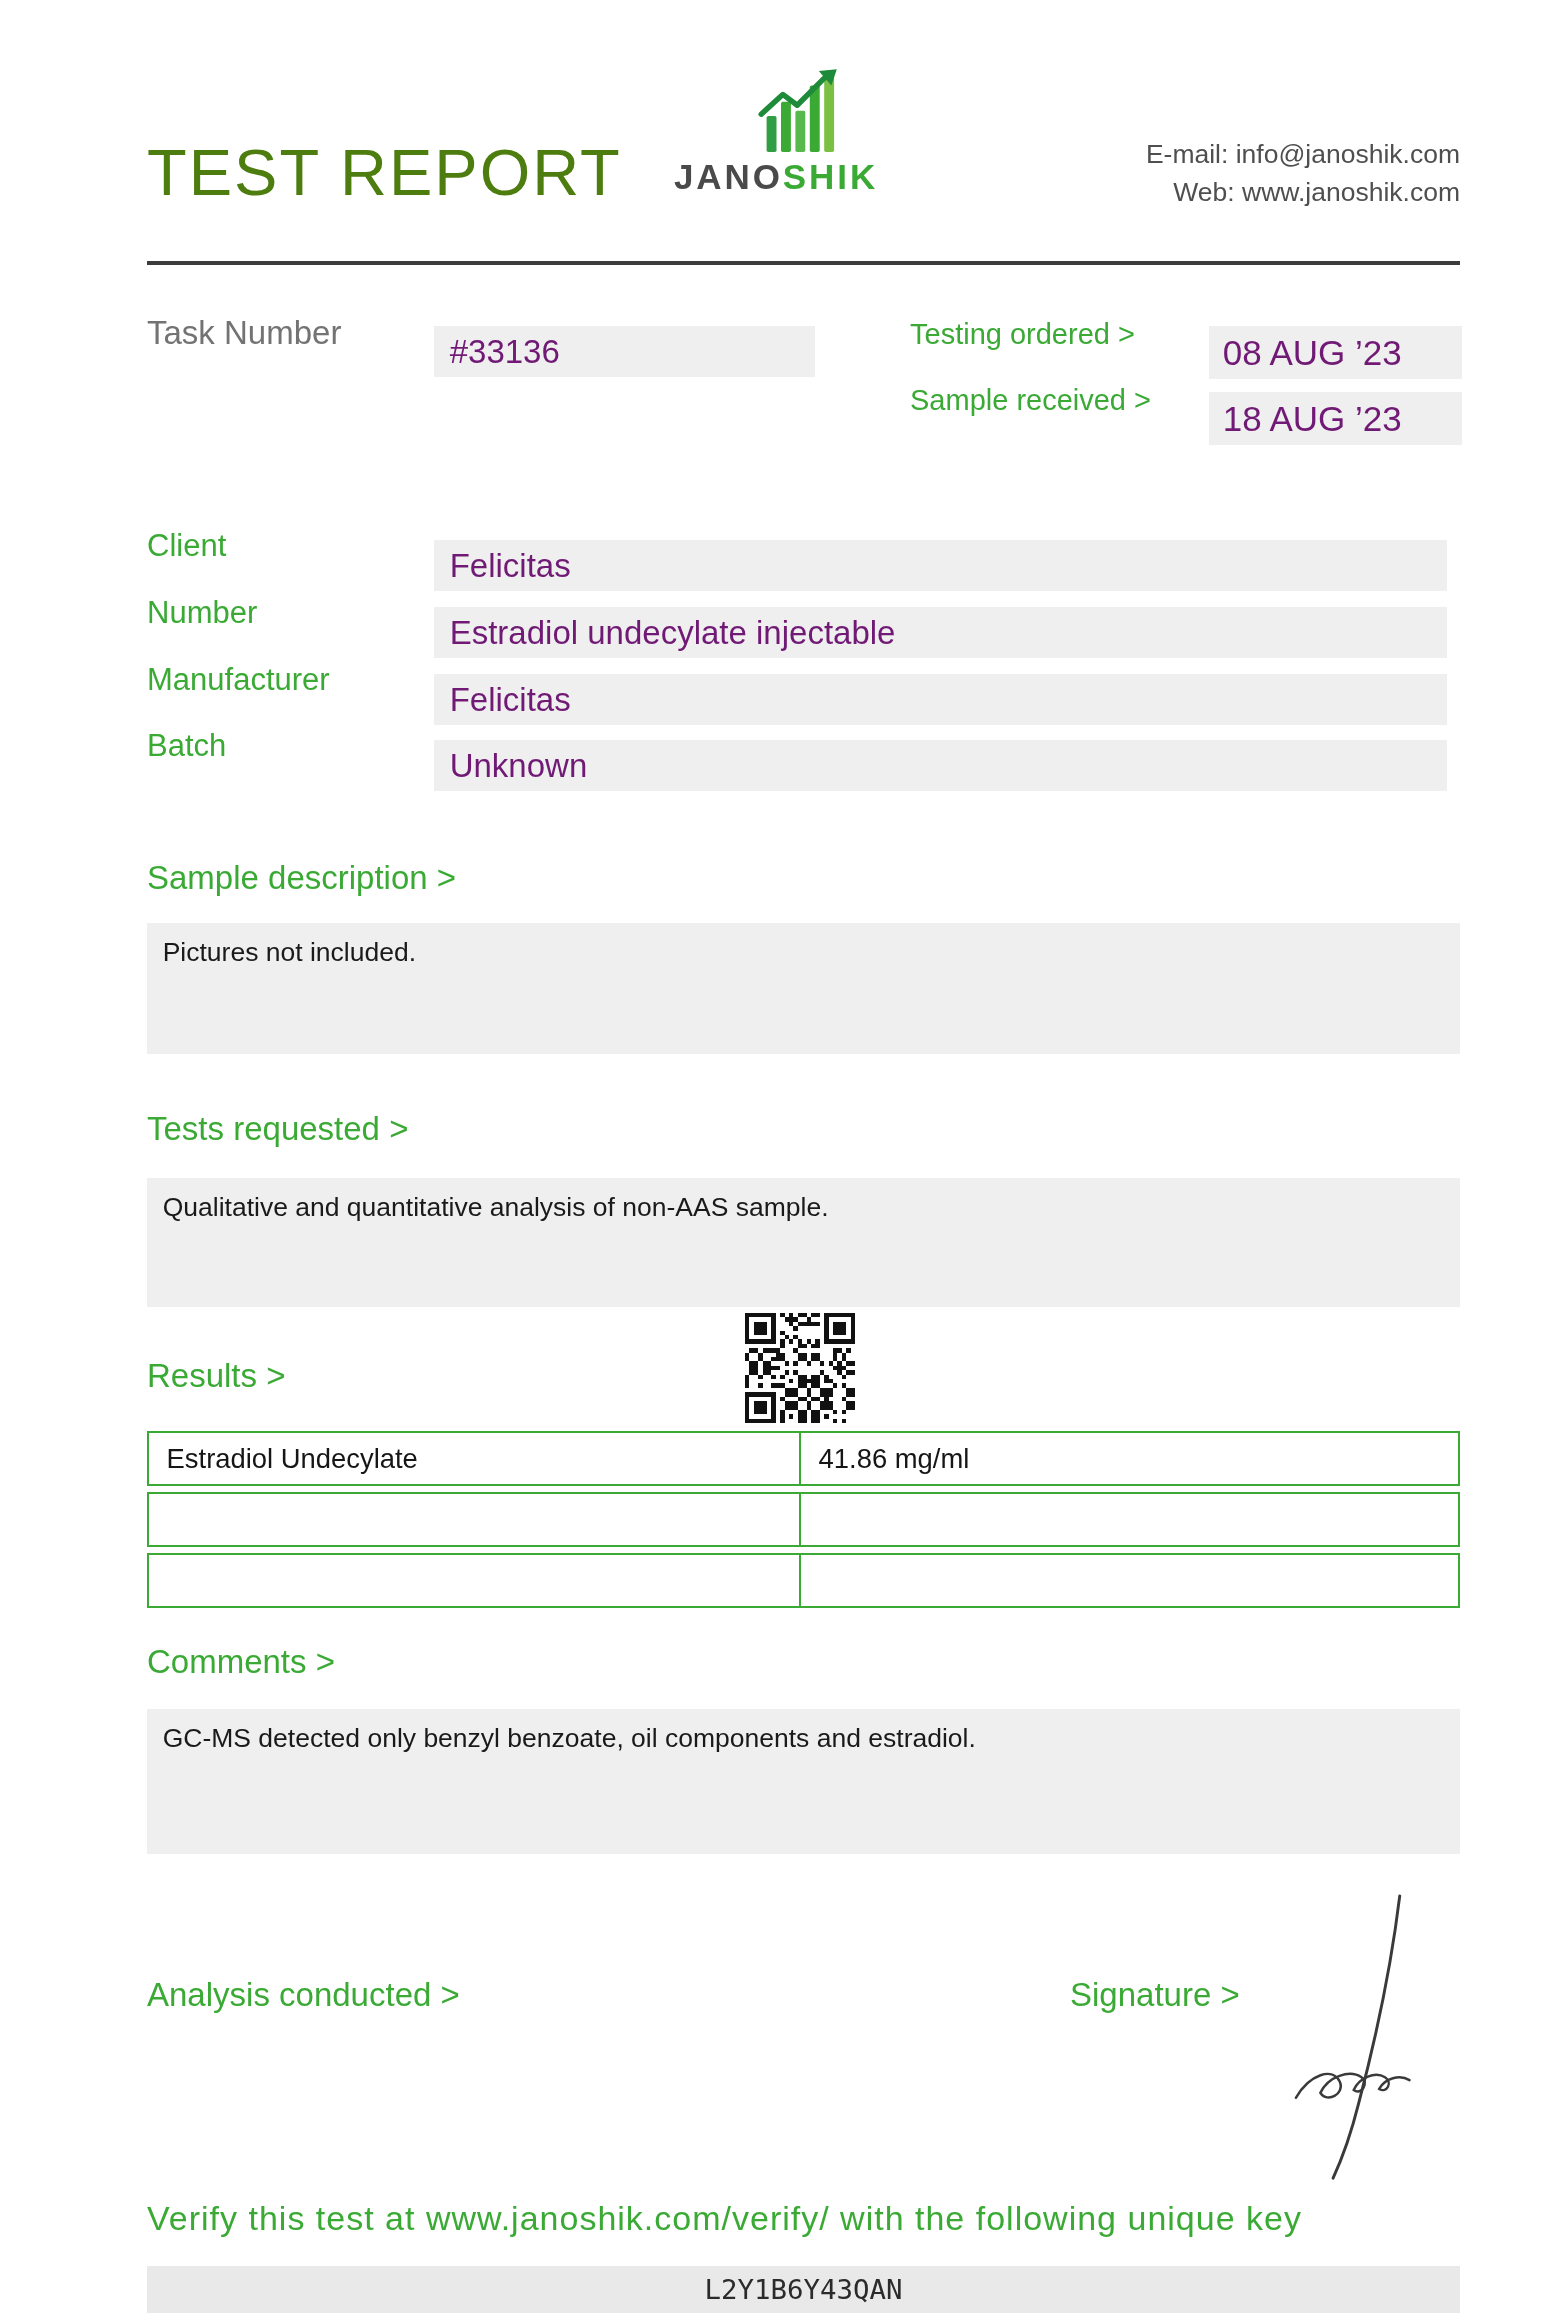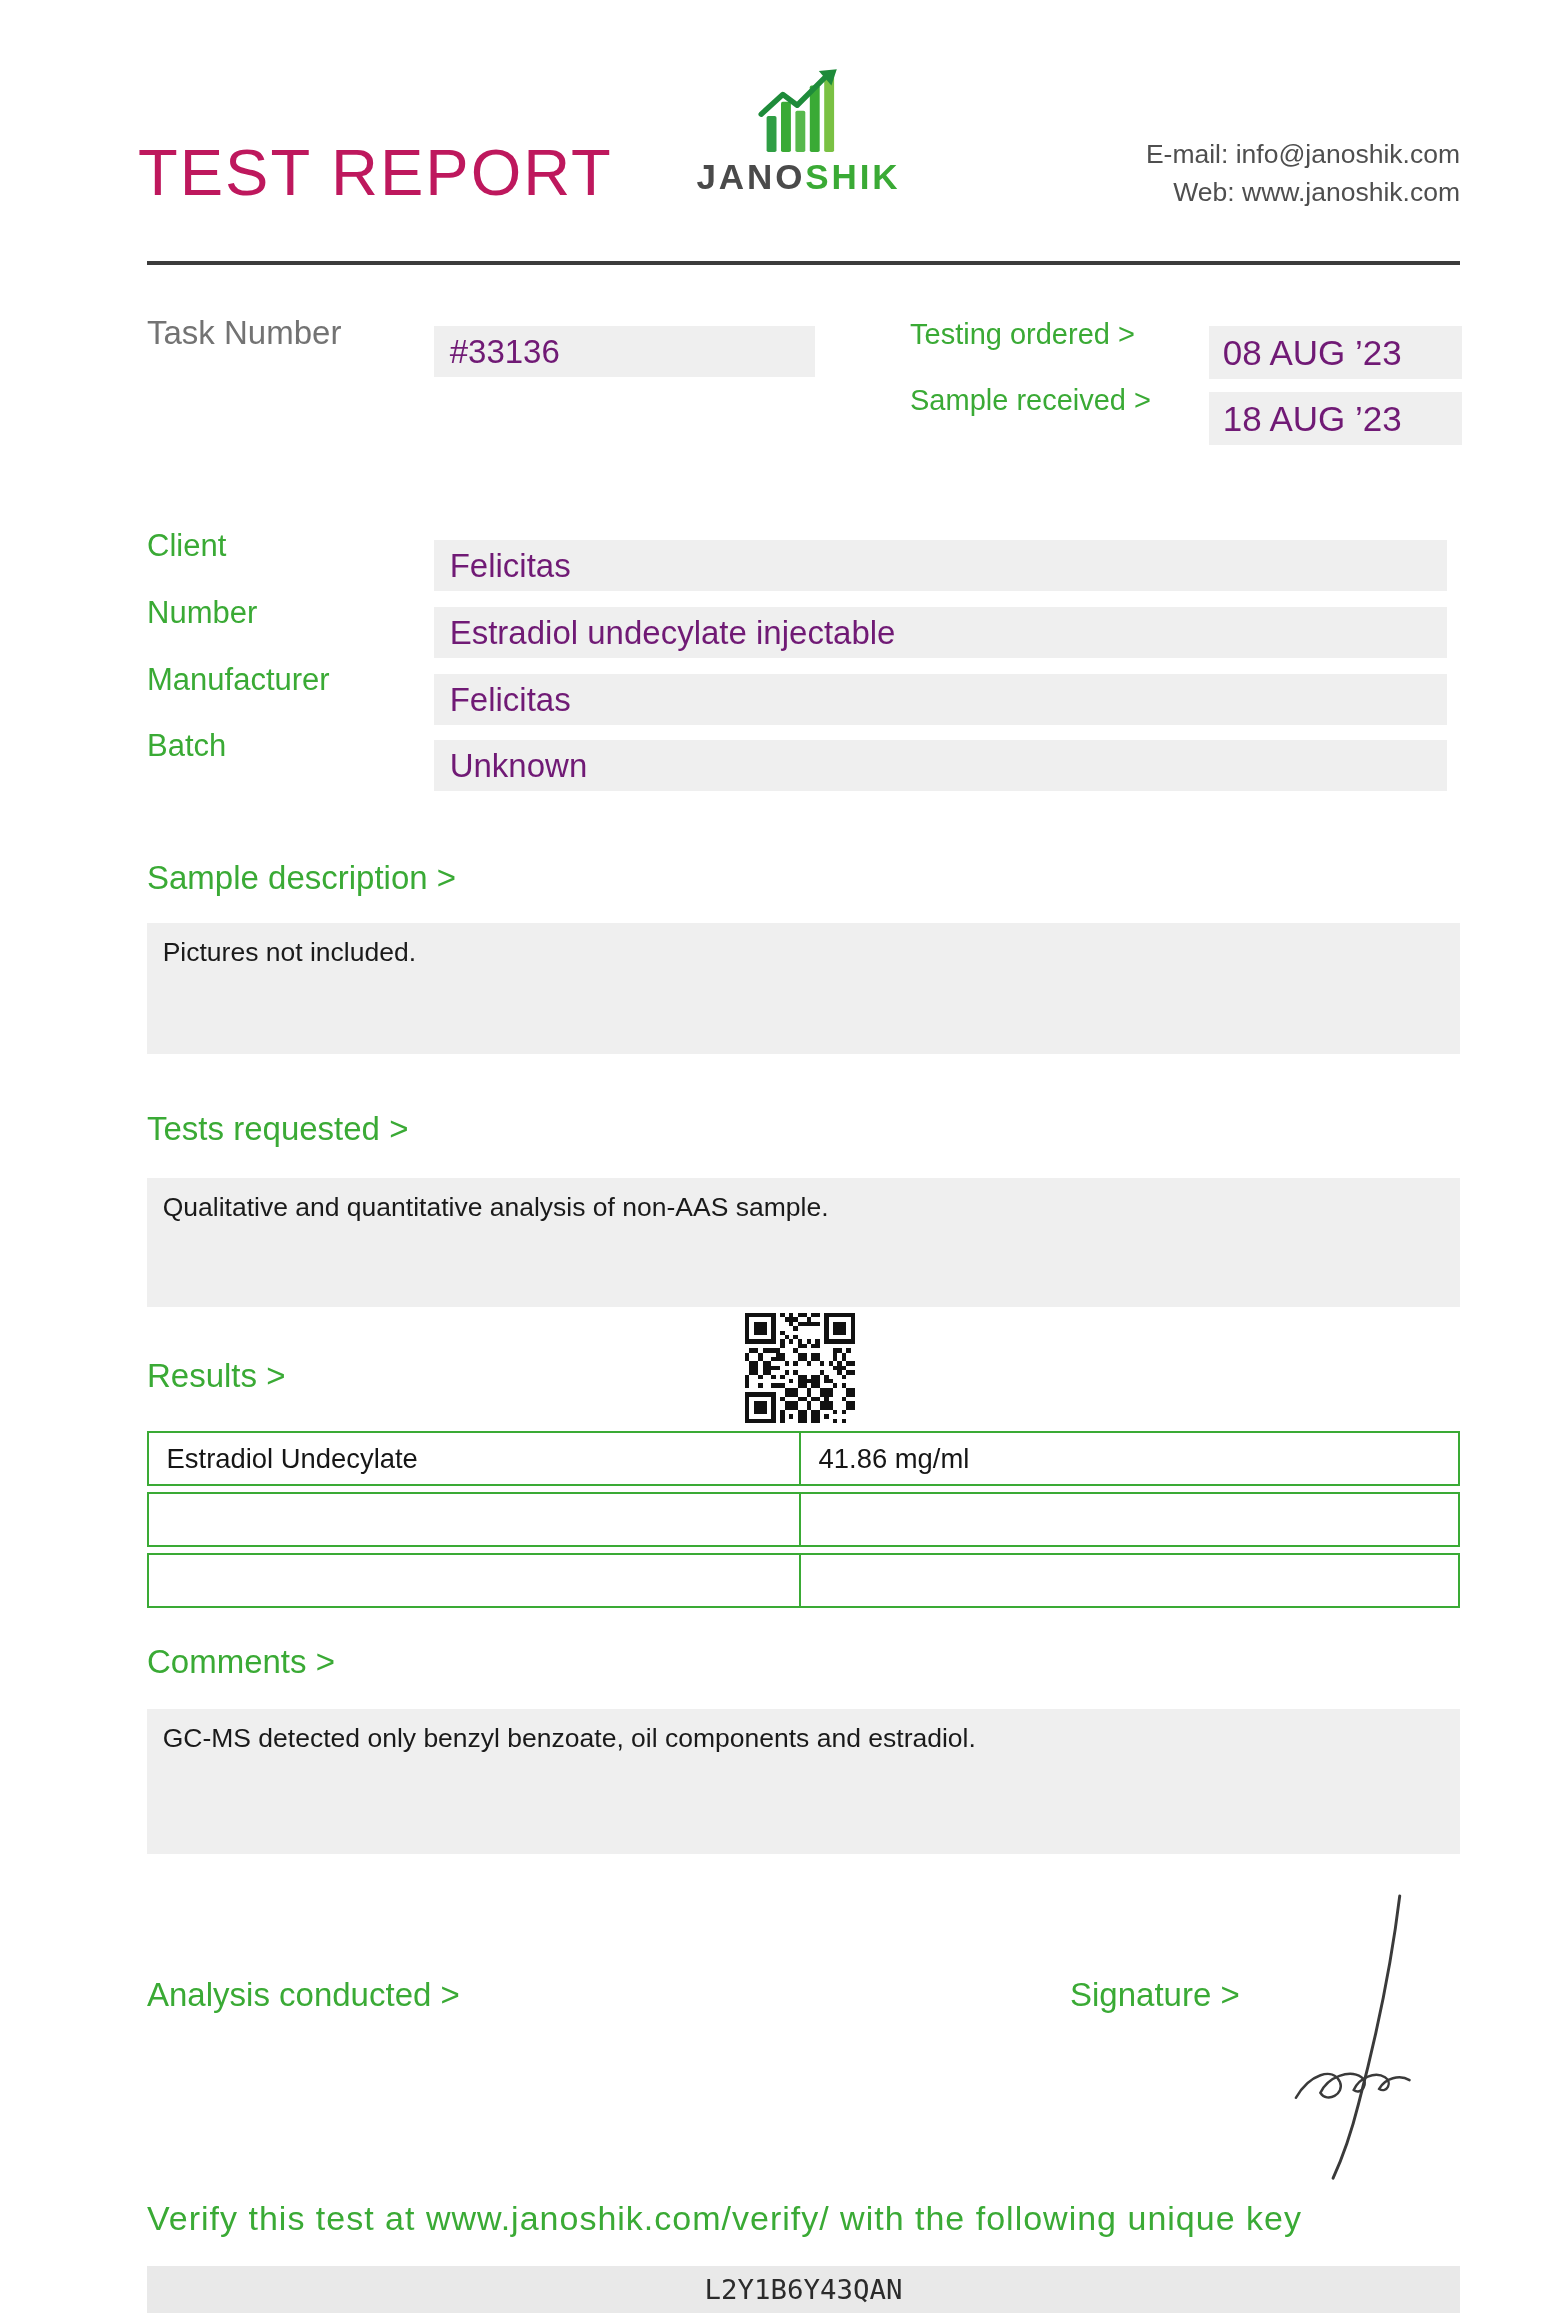--- a/index.html
+++ b/index.html
@@ -1,21 +1,21 @@
 <!DOCTYPE html>
 <html><head>
 <meta charset="utf-8">
 <style>
   html,body{margin:0;padding:0;background:#ffffff;}
   .page{position:relative;width:1568px;height:2313px;background:#ffffff;font-family:"Liberation Sans",sans-serif;overflow:hidden;}
   .green{color:#3aaa35;}
 
-  .title{position:absolute;left:138px;top:135px;font-size:65px;letter-spacing:2px;color:#be185d;font-weight:500;}
-
-  .logo{position:absolute;left:674px;top:69px;width:249px;text-align:center;}
+  .title{position:absolute;left:147px;top:135px;font-size:65px;letter-spacing:2px;color:#4d7c0f;font-weight:500;}
+
+  .logo{position:absolute;left:674px;top:69px;width:249px;text-align:left;}
   .logo svg{display:block;margin:0 auto;width:90px;height:86px;}
   .logo-text{margin-top:2px;font-size:35px;font-weight:bold;letter-spacing:2.9px;color:#4a4a4a;}
 
   .contact{position:absolute;right:108px;top:135px;text-align:right;font-size:26.5px;line-height:38px;color:#4f4f4f;}
 
   .rule{position:absolute;left:147px;top:261px;width:1313px;height:3.9px;background:#3c3c3c;}
 
   .field{background:#efefef;color:#701a75;margin-top:20px;}
 
   .task-label{position:absolute;left:147px;top:314px;font-size:33px;color:#737373;}

